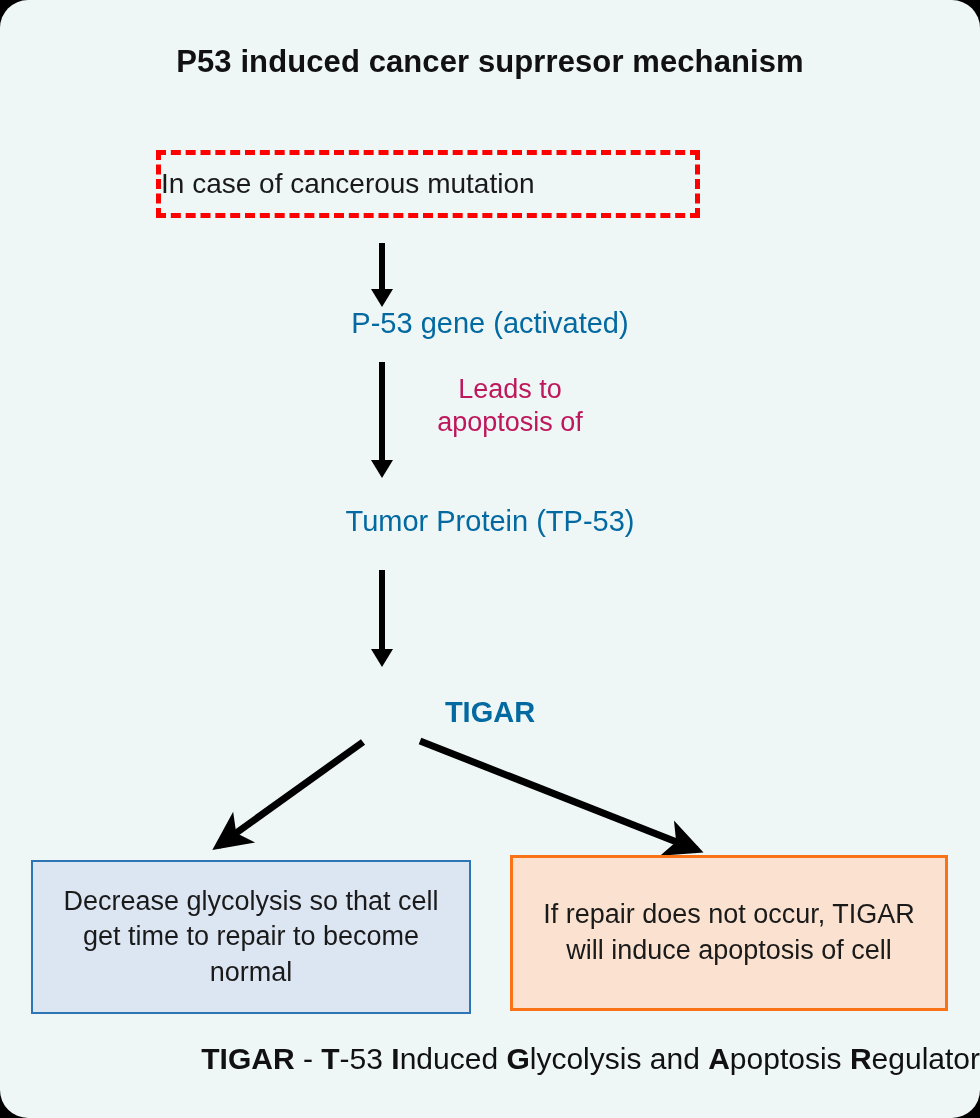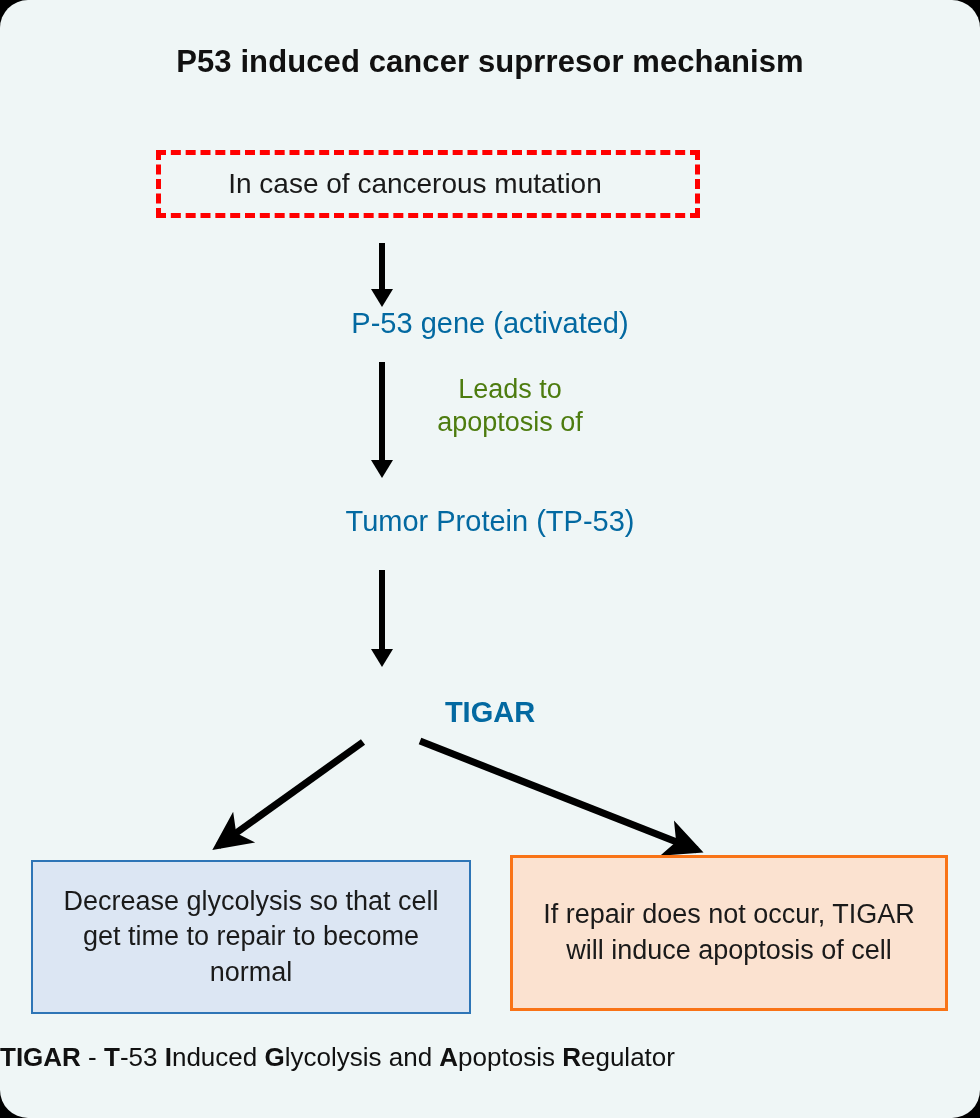--- a/index.html
+++ b/index.html
@@ -35,21 +35,21 @@
   }
 
   
   #mutation-box {
     left: 156px; top: 150px;
     width: 544px; height: 68px;
     border: 5px dashed #ff0000;
     box-sizing: border-box;
     display: flex;
     align-items: center;
-    justify-content: center;
+    justify-content: flex-start;
   }
   #mutation-box .txt {
     font-size: 28px;
     color: #1a1a1a;
     padding-right: 26px;
   }
 
   
   .node-label {
     text-align: center;
@@ -65,21 +65,21 @@
     font-size: 29px;
   }
   #tigar-node {
     left: 0; right: 0; top: 696px;
     font-size: 29px;
     font-weight: bold;
   }
 
   
   .edge-label {
-    color: #4d7c0f;
+    color: #be185d;
     font-size: 27px;
     line-height: 1.23;
     text-align: center;
   }
   #label-leads-to {
     left: 410px; top: 373px;
     width: 200px;
   }
   #label-induces {
     left: 412px; top: 588px;
@@ -145,22 +145,22 @@
   #box-orange {
     left: 510px; top: 855px;
     width: 438px; height: 156px;
     background: #fbe2d0;
     border: 3px solid #f97316;
   }
 
   
   #legend {
     left: 0; right: 0; top: 1042px;
-    text-align: left;
-    font-size: 26px;
+    text-align: right;
+    font-size: 30px;
     color: #111111;
     white-space: nowrap;
   }
   #legend .b { font-weight: bold; }
 </style>
 </head>
 <body>
 
 <div id="page">
 

